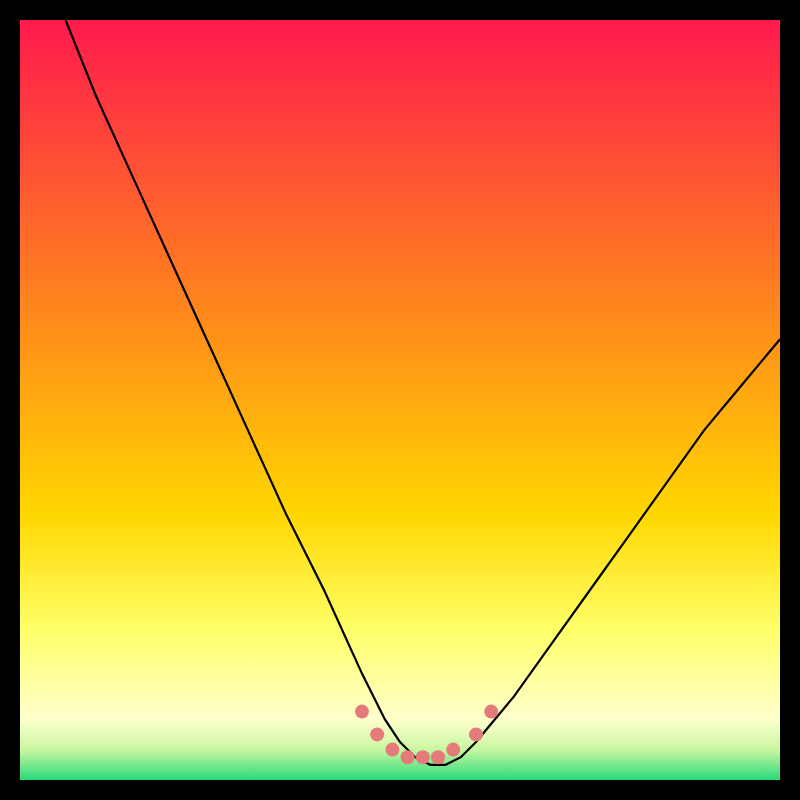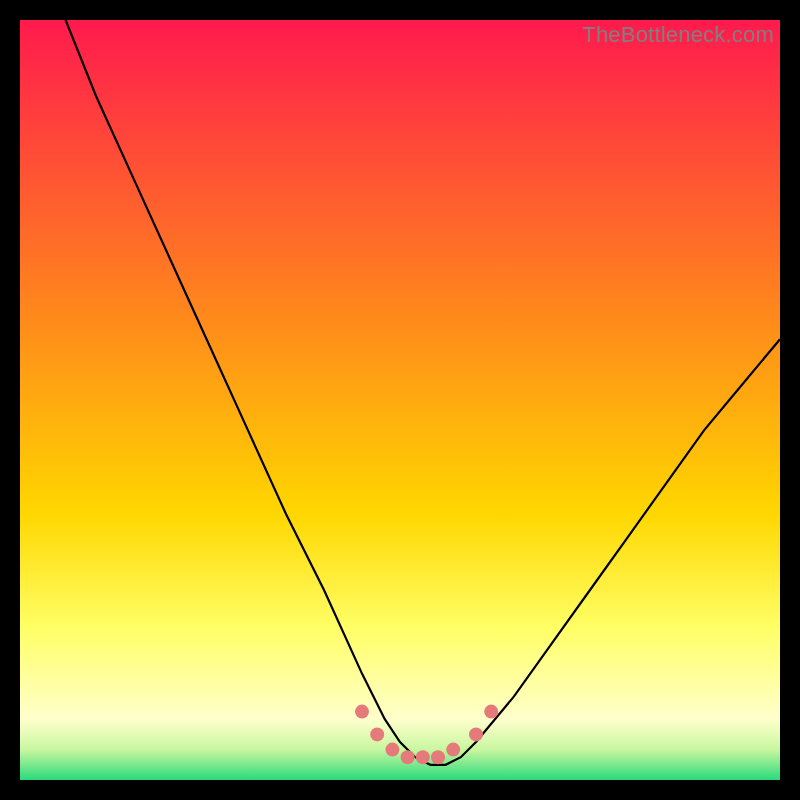--- a/index.html
+++ b/index.html
@@ -34,21 +34,20 @@
     font-size: 22px;
     font-weight: 500;
     letter-spacing: 0.2px;
     z-index: 10;
   }
 </style>
 </head>
 <body>
 
 <div class="frame">
-  <div class="watermark">TheBottleneck.com</div>
   <svg class="plot-area" viewBox="0 0 760 760">
     <defs>
       <linearGradient id="bg-grad" x1="0" y1="0" x2="0" y2="1">
         <stop id="g0" offset="0%" stop-color="#ff1a4d"></stop>
         <stop id="g1" offset="40%" stop-color="#ff8c1a"></stop>
         <stop id="g2" offset="65%" stop-color="#ffd700"></stop>
         <stop id="g3" offset="80%" stop-color="#ffff66"></stop>
         <stop id="g4" offset="92%" stop-color="#ffffcc"></stop>
         <stop id="g5" offset="96%" stop-color="#c8f7a0"></stop>
         <stop id="g6" offset="100%" stop-color="#2bd97c"></stop>

